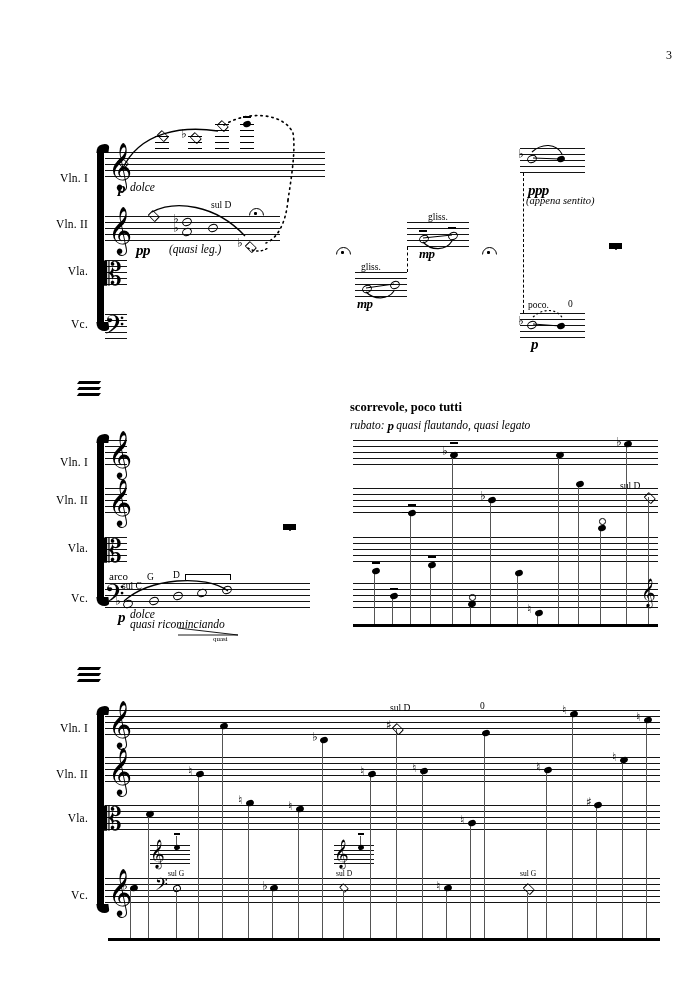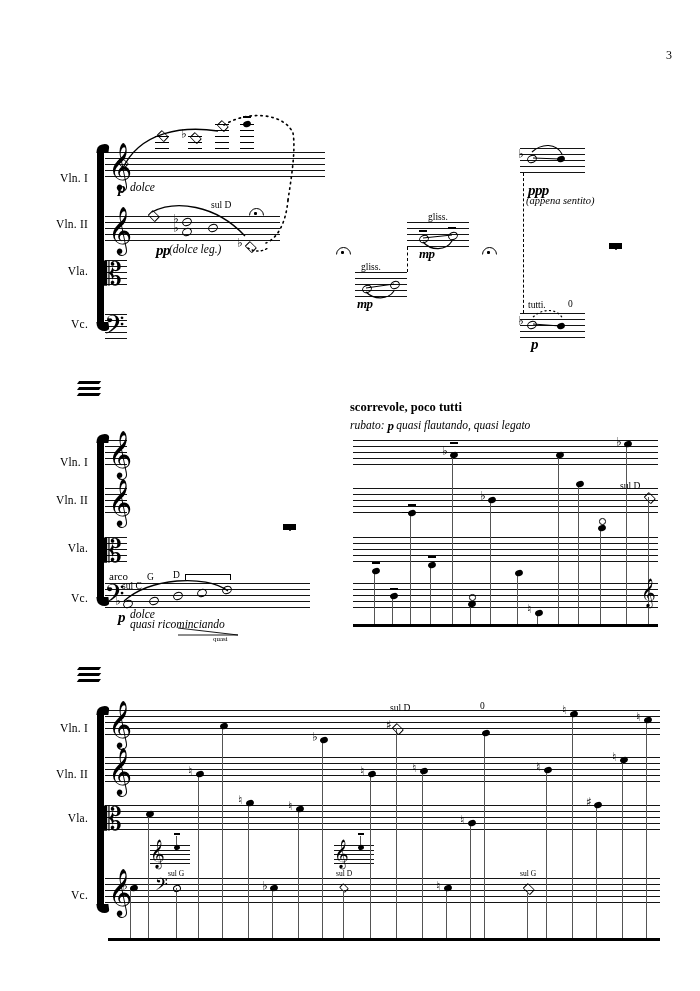--- a/index.html
+++ b/index.html
@@ -260,22 +260,22 @@
       <div class="nh open" style="left:182px; top:218px;"></div>
       <div class="acc sm" style="left:173px; top:222px;">♭</div>
       <div class="nh open" style="left:182px; top:228px;"></div>
       <div class="nh open" style="left:208px; top:224px;"></div>
       <div class="acc sm" style="left:237px; top:237px;">♭</div>
       <div class="nh dia" style="left:246px; top:242px;"></div>
     </div>
 
     <div class="tech" style="left:211px; top:200px;">sul D</div>
     <div class="fermata" style="left:249px; top:208px;"></div>
-    <div class="dyn" style="left:156px; top:242px;">pp</div>
-    <div class="expr" style="left:169px; top:243px;">(dolce leg.)</div>
+    <div class="dyn" style="left:136px; top:242px;">pp</div>
+    <div class="expr" style="left:169px; top:243px;">(quasi leg.)</div>
 
     <div class="staff" style="left:105px; top:260px; width:22px; height:25px;">
       <div class="ln" style="top:0"></div>
         <div class="ln" style="top:6px"></div>
       <div class="ln" style="top:12px"></div>
         <div class="ln" style="top:18px"></div>
       <div class="ln" style="top:24px"></div>
     </div>
     <div class="clef alto" style="left:104px; top:258px;">𝄡</div>
 
@@ -348,21 +348,21 @@
     <div class="expr" style="left:526px; top:195px; font-size:10.5px;">(appena sentito)</div>
     <div class="vdash" style="left:523px; top:173px; height:140px;"></div>
 
     <div class="staff" style="left:520px; top:313px; width:65px; height:25px;">
       <div class="ln" style="top:0"></div>
         <div class="ln" style="top:6px"></div>
       <div class="ln" style="top:12px"></div>
         <div class="ln" style="top:18px"></div>
       <div class="ln" style="top:24px"></div>
     </div>
-    <div class="tech" style="left:528px; top:300px;">tutti.</div>
+    <div class="tech" style="left:528px; top:300px;">poco.</div>
     <div class="stringnum" style="left:568px; top:299px;">0</div>
     <div class="acc sm" style="left:518px; top:315px;">♭</div>
     <div class="nh open" style="left:527px; top:321px;"></div>
     <div class="nh" style="left:557px; top:323px;"></div>
     <svg class="ovl" width="700" height="991">
       <path d="M533,317 C543,308 557,308 563,319" fill="none" stroke="#000" stroke-width="1.2" stroke-dasharray="2 2.4"></path>
       <line x1="533" y1="324" x2="560" y2="326" stroke="#000" stroke-width="1"></line>
     </svg>
     <div class="dyn" style="left:531px; top:336px;">p</div>
   </div>

